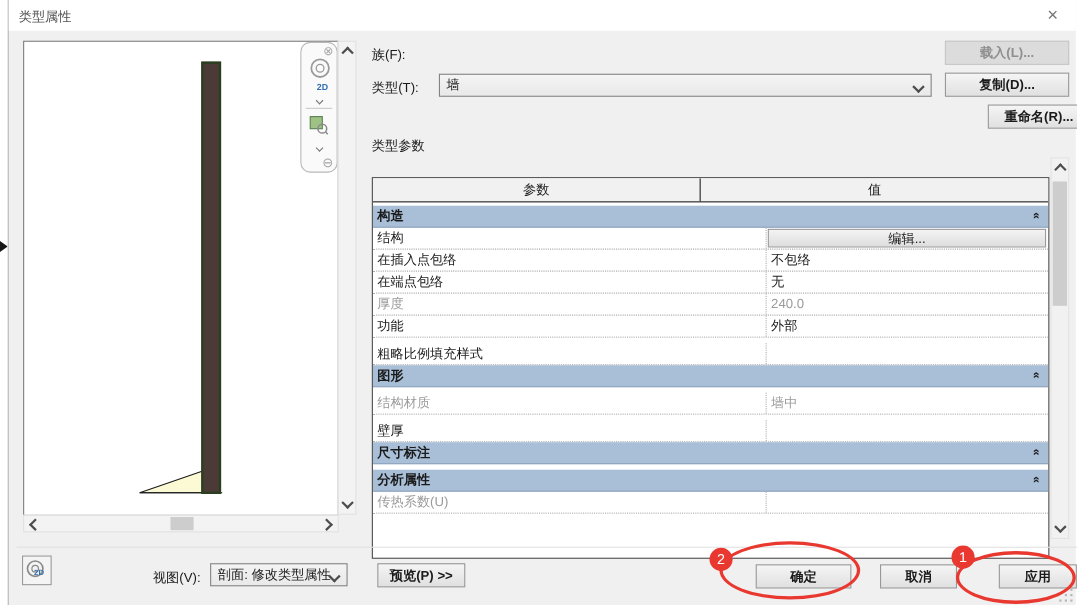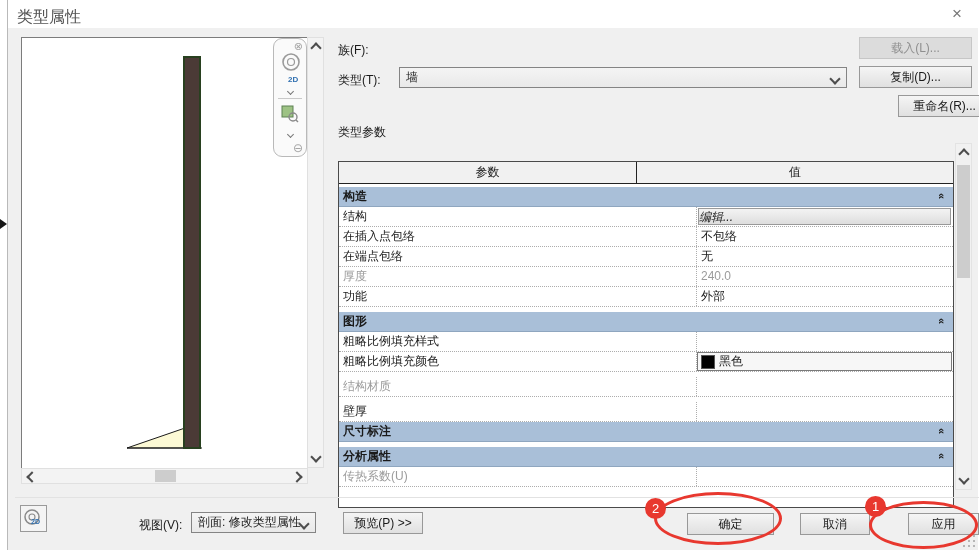--- a/index.html
+++ b/index.html
@@ -4,21 +4,21 @@
 <style>
   html,body{margin:0;padding:0;background:#fff;}
   .page{position:relative;width:979px;height:550px;overflow:hidden;
         font-family:"Liberation Sans","DejaVu Sans",sans-serif;font-size:12px;color:#1a1a1a;
         background:#ffffff;}
   .abs{position:absolute;}
   
   .dialog{position:absolute;left:7px;top:0;width:971px;height:550px;background:#f0f0f0;
           border-left:1px solid #b9b9b9;box-sizing:border-box;}
   .titlebar{position:absolute;left:0;top:0;width:100%;height:28px;background:#ffffff;}
-  .title{position:absolute;left:9px;top:7px;color:#535353;font-size:16px;}
+  .title{position:absolute;left:9px;top:7px;color:#535353;font-size:12px;}
   .close-x{position:absolute;right:10px;top:3px;width:22px;height:22px;color:#777;
            font-size:17px;line-height:22px;text-align:center;cursor:default;}
   
   .canvas{position:absolute;left:13px;top:37px;width:285px;height:430px;background:#fff;
           border:1px solid #7c7c7c;}
   .wall{position:absolute;left:161px;top:18px;width:14px;height:389px;background:#4b3a36;
         border:2px solid #28401f;}
   .vscroll{position:absolute;left:299px;top:37px;width:17px;height:431px;background:#f3f3f3;
            border:1px solid #e0e0e0;box-sizing:border-box;}
   .hscroll{position:absolute;left:13px;top:468px;width:287px;height:16px;background:#f3f3f3;
@@ -39,42 +39,42 @@
   .navdiv{position:absolute;left:4px;top:59px;width:24px;border-top:1px solid #c9c9c9;}
   .nav2d{position:absolute;left:14px;top:36px;color:#2f6fb0;font-size:8px;font-weight:bold;}
   .btn2d-lbl{position:absolute;left:10px;top:12px;color:#2f6fb0;font-size:7px;font-weight:bold;}
   
   .lbl{position:absolute;color:#1a1a1a;}
   .combo{position:absolute;height:21px;box-sizing:border-box;border:1px solid #848484;
          background:linear-gradient(#f4f4f4,#e9e9e9);display:flex;align-items:center;
          padding:0 20px 0 6px;white-space:nowrap;overflow:hidden;}
   .combo .chev{position:absolute;right:7px;top:7px;}
   .btn{position:absolute;height:22px;box-sizing:border-box;border:1px solid #989898;
-       background:linear-gradient(#f5f5f5,#e0e0e0);text-align:center;line-height:20px;font-size:12px;}
+       background:linear-gradient(#f5f5f5,#e0e0e0);text-align:center;line-height:20px;font-size:12px;font-weight:bold;}
   .btn.disabled{background:#dcdcdc;border-color:#c6c6c6;color:#8f8f8f;}
   
   .tbl{position:absolute;left:330px;top:143px;width:634px;height:347px;}
   .tbl-content{position:absolute;left:0;top:0;width:616px;height:347px;background:#fff;
                border:1px solid #4a4a4a;box-sizing:border-box;overflow:hidden;margin-top:18px;}
   .thead{display:flex;height:22px;background:#f1f1f1;border-bottom:1px solid #222;box-sizing:border-box;}
   .thead div{line-height:21px;text-align:center;}
   .th-param{width:298px;border-right:1px solid #222;box-sizing:border-box;}
   .th-value{flex:1;}
   .gaprow{height:5px;}
   .trow{display:flex;height:20px;border-bottom:1px dotted #adadad;box-sizing:border-box;align-items:center;}
   .trow.group{background:#a9bfd8;border-bottom:1px solid #8fa6bf;font-weight:bold;position:relative;}
   .trow.group span:first-child{padding-left:4px;}
   .dbl{position:absolute;right:8px;top:3px;transform:rotate(90deg);font-weight:bold;font-size:11px;color:#222;}
   .pcell{width:358px;box-sizing:border-box;padding-left:4px;border-right:1px dotted #adadad;
          height:100%;line-height:19px;overflow:hidden;white-space:nowrap;}
   .vcell{flex:1;height:100%;line-height:19px;padding-left:4px;box-sizing:border-box;position:relative;
          overflow:hidden;white-space:nowrap;}
   .trow.dis .pcell,.trow.dis .vcell{color:#9b9b9b;}
   .cellbtn{position:absolute;left:1px;right:2px;top:1px;bottom:1px;border:1px solid #9a9a9a;
-           background:linear-gradient(#f3f3f3,#dedede);text-align:left;line-height:16px;font-style:italic;}
+           background:linear-gradient(#f3f3f3,#dedede);text-align:center;line-height:16px;}
   .colorcell{position:absolute;left:0;right:1px;top:0;bottom:0;border:1px solid #7a7a7a;
              background:#f7f7f7;display:flex;align-items:center;padding-left:3px;}
   .swatch{display:inline-block;width:12px;height:12px;border:1px solid #555;margin-right:4px;}
   .tbl-scroll{position:absolute;right:0;top:0;width:17px;height:347px;background:#f1f1f1;border:1px solid #e3e3e3;box-sizing:border-box;}
   .sbtn{position:absolute;left:0;width:15px;height:17px;display:flex;align-items:center;justify-content:center;}
   .sthumb{position:absolute;left:1px;top:21px;width:13px;height:113px;background:#cdcdcd;}
   
   .sep{position:absolute;left:7px;top:497px;width:972px;border-top:1px solid #e2e2e2;}
   .btn2d{position:absolute;left:12px;top:505px;width:25px;height:25px;border:1px solid #9a9a9a;
          background:#f4f4f4;}
@@ -179,40 +179,32 @@
             </div>
             <div class="trow dis">
               <div class="pcell">厚度</div>
               <div class="vcell">240.0</div>
             </div>
             <div class="trow">
               <div class="pcell">功能</div>
               <div class="vcell">外部</div>
             </div>
             <div class="gaprow"></div>
-            <div class="trow group">
-              <span>图形</span>
-              <span class="dbl">«</span>
-            </div>
             <div class="trow">
               <div class="pcell">粗略比例填充样式</div>
               <div class="vcell"></div>
             </div>
-            <div class="trow">
-              <div class="pcell">粗略比例填充颜色</div>
-              <div class="vcell">
-                <div class="colorcell">
-                  <span class="swatch" style="background: rgb(0, 0, 0);"></span>
-                  <span>黑色</span>
-                </div>
-              </div>
+            <div class="trow group">
+              <span>图形</span>
+              <span class="dbl">«</span>
             </div>
             <div class="gaprow"></div>
             <div class="trow dis">
               <div class="pcell">结构材质</div>
+              <div class="vcell">墙中</div>
             </div>
             <div class="gaprow"></div>
             <div class="trow">
               <div class="pcell">壁厚</div>
               <div class="vcell"></div>
             </div>
             <div class="trow group">
               <span>尺寸标注</span>
               <span class="dbl">«</span>
             </div>

